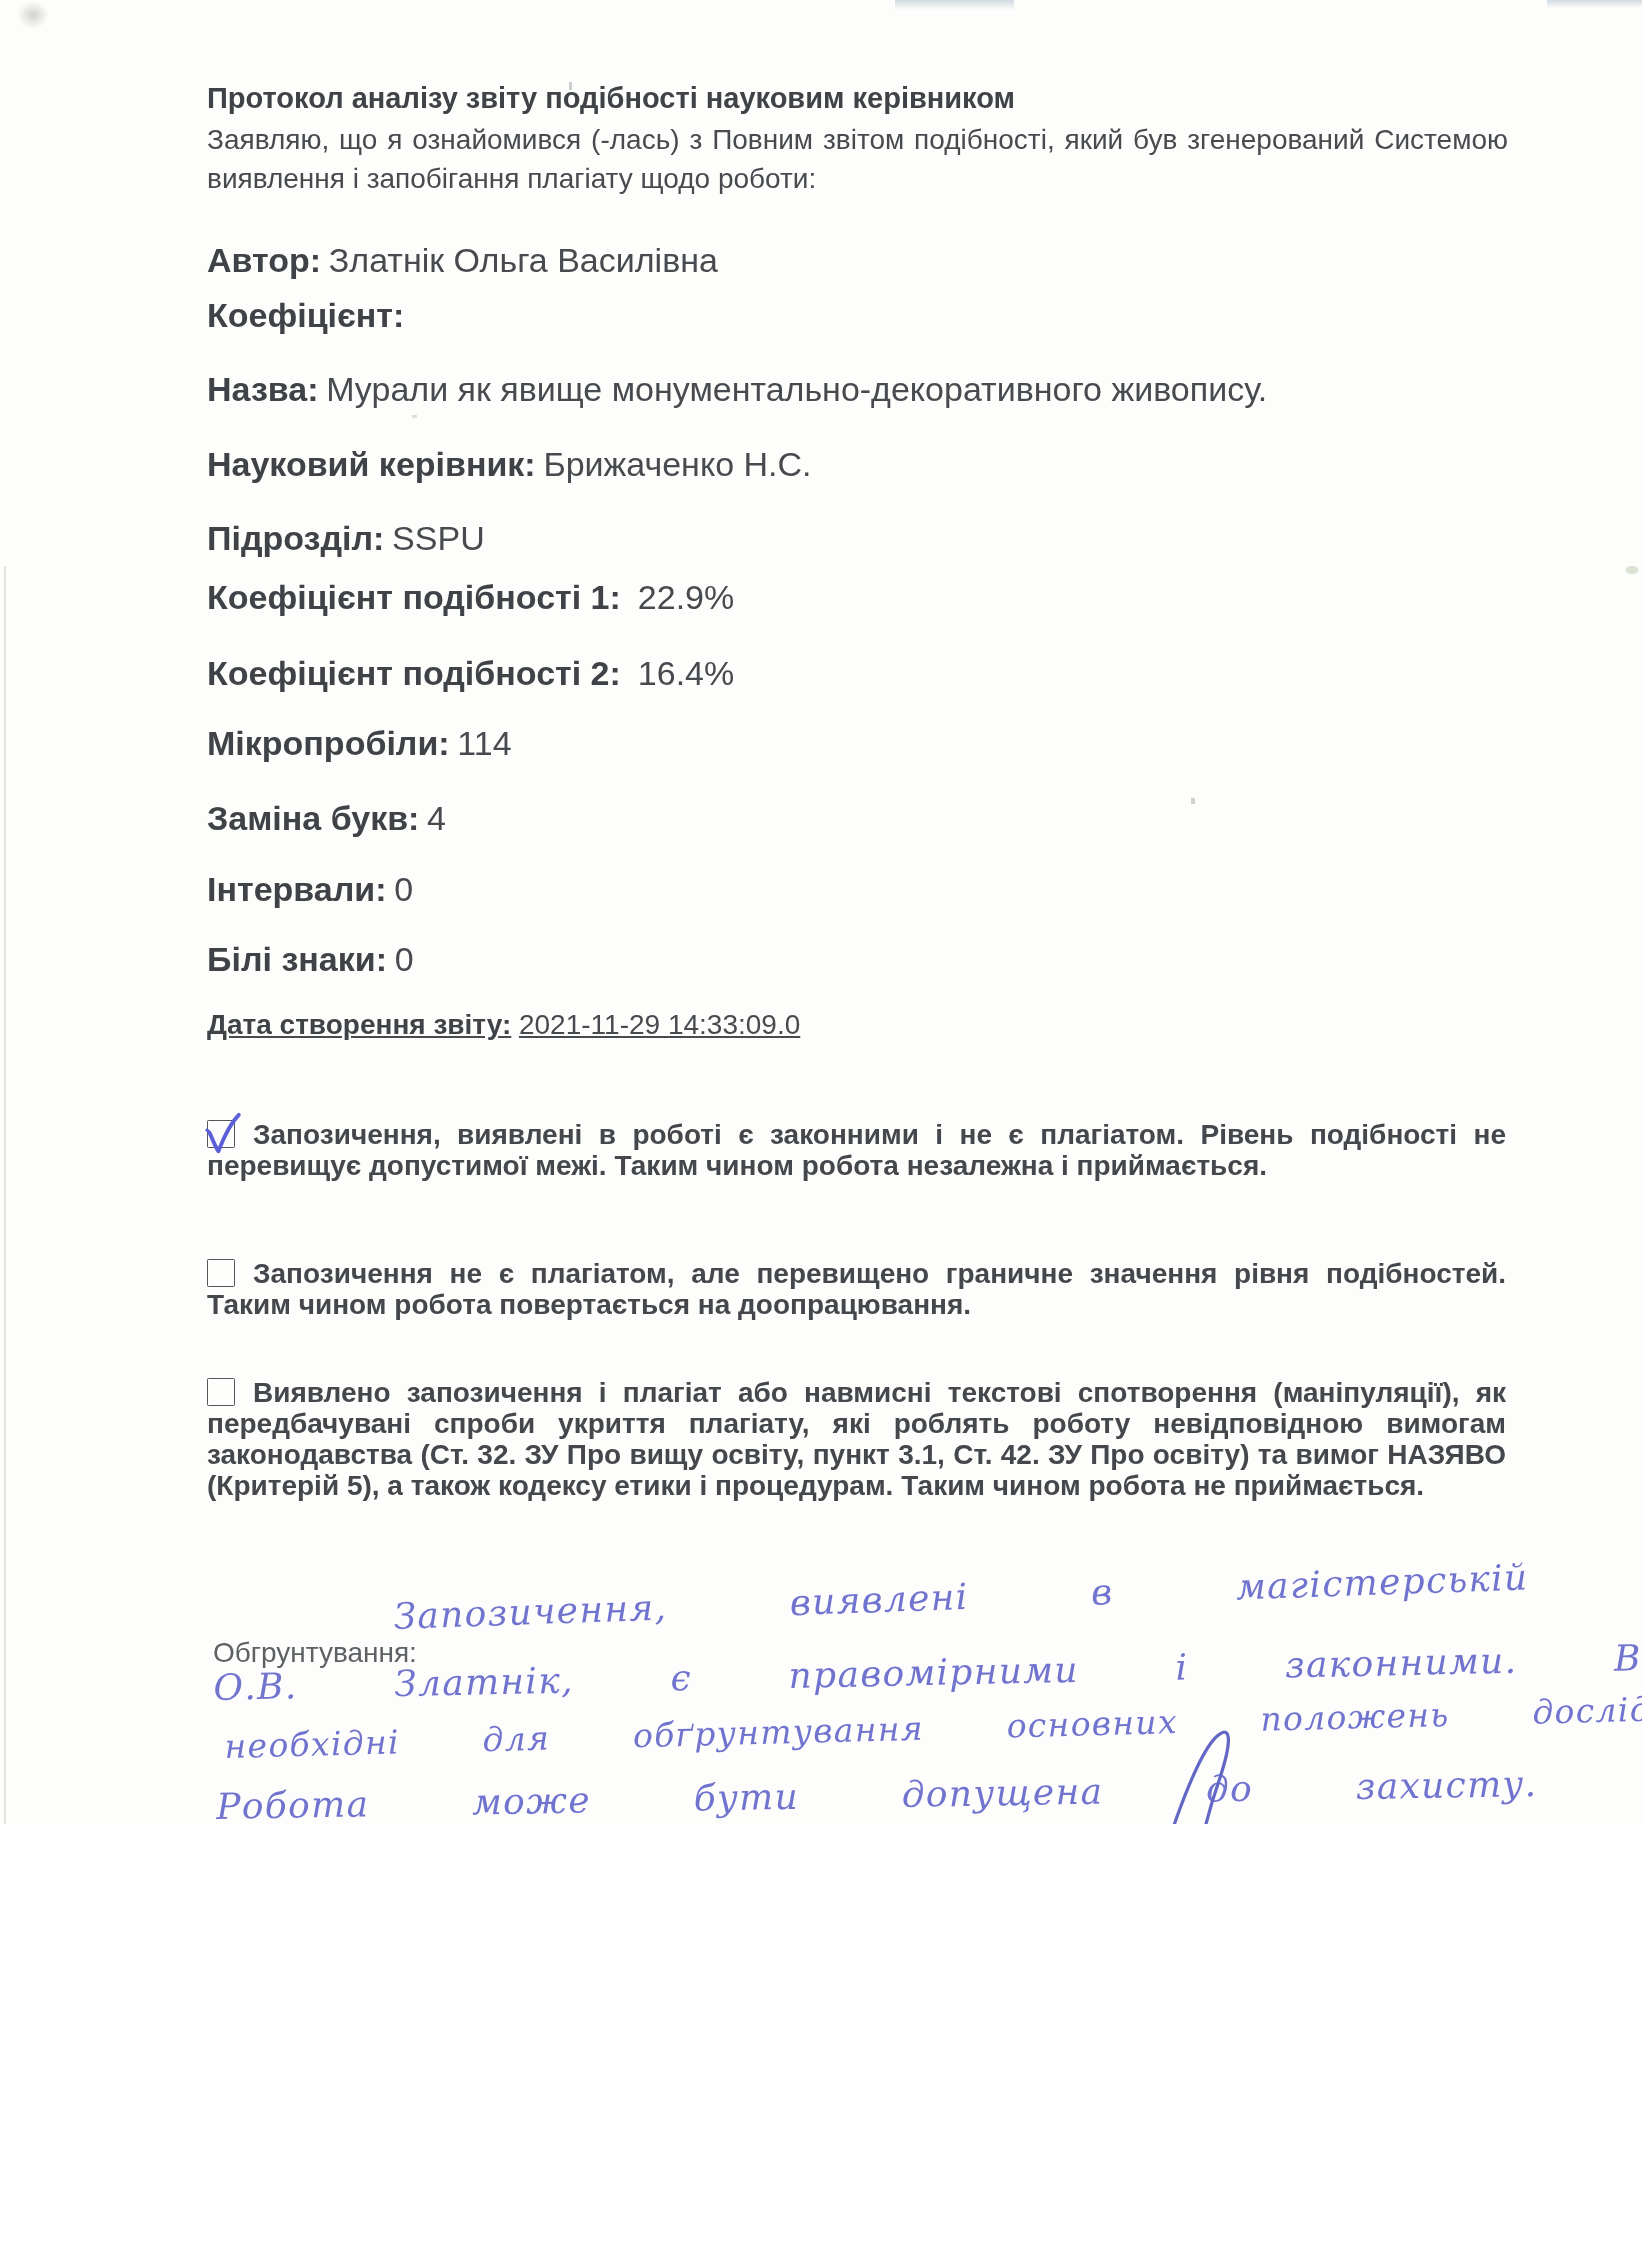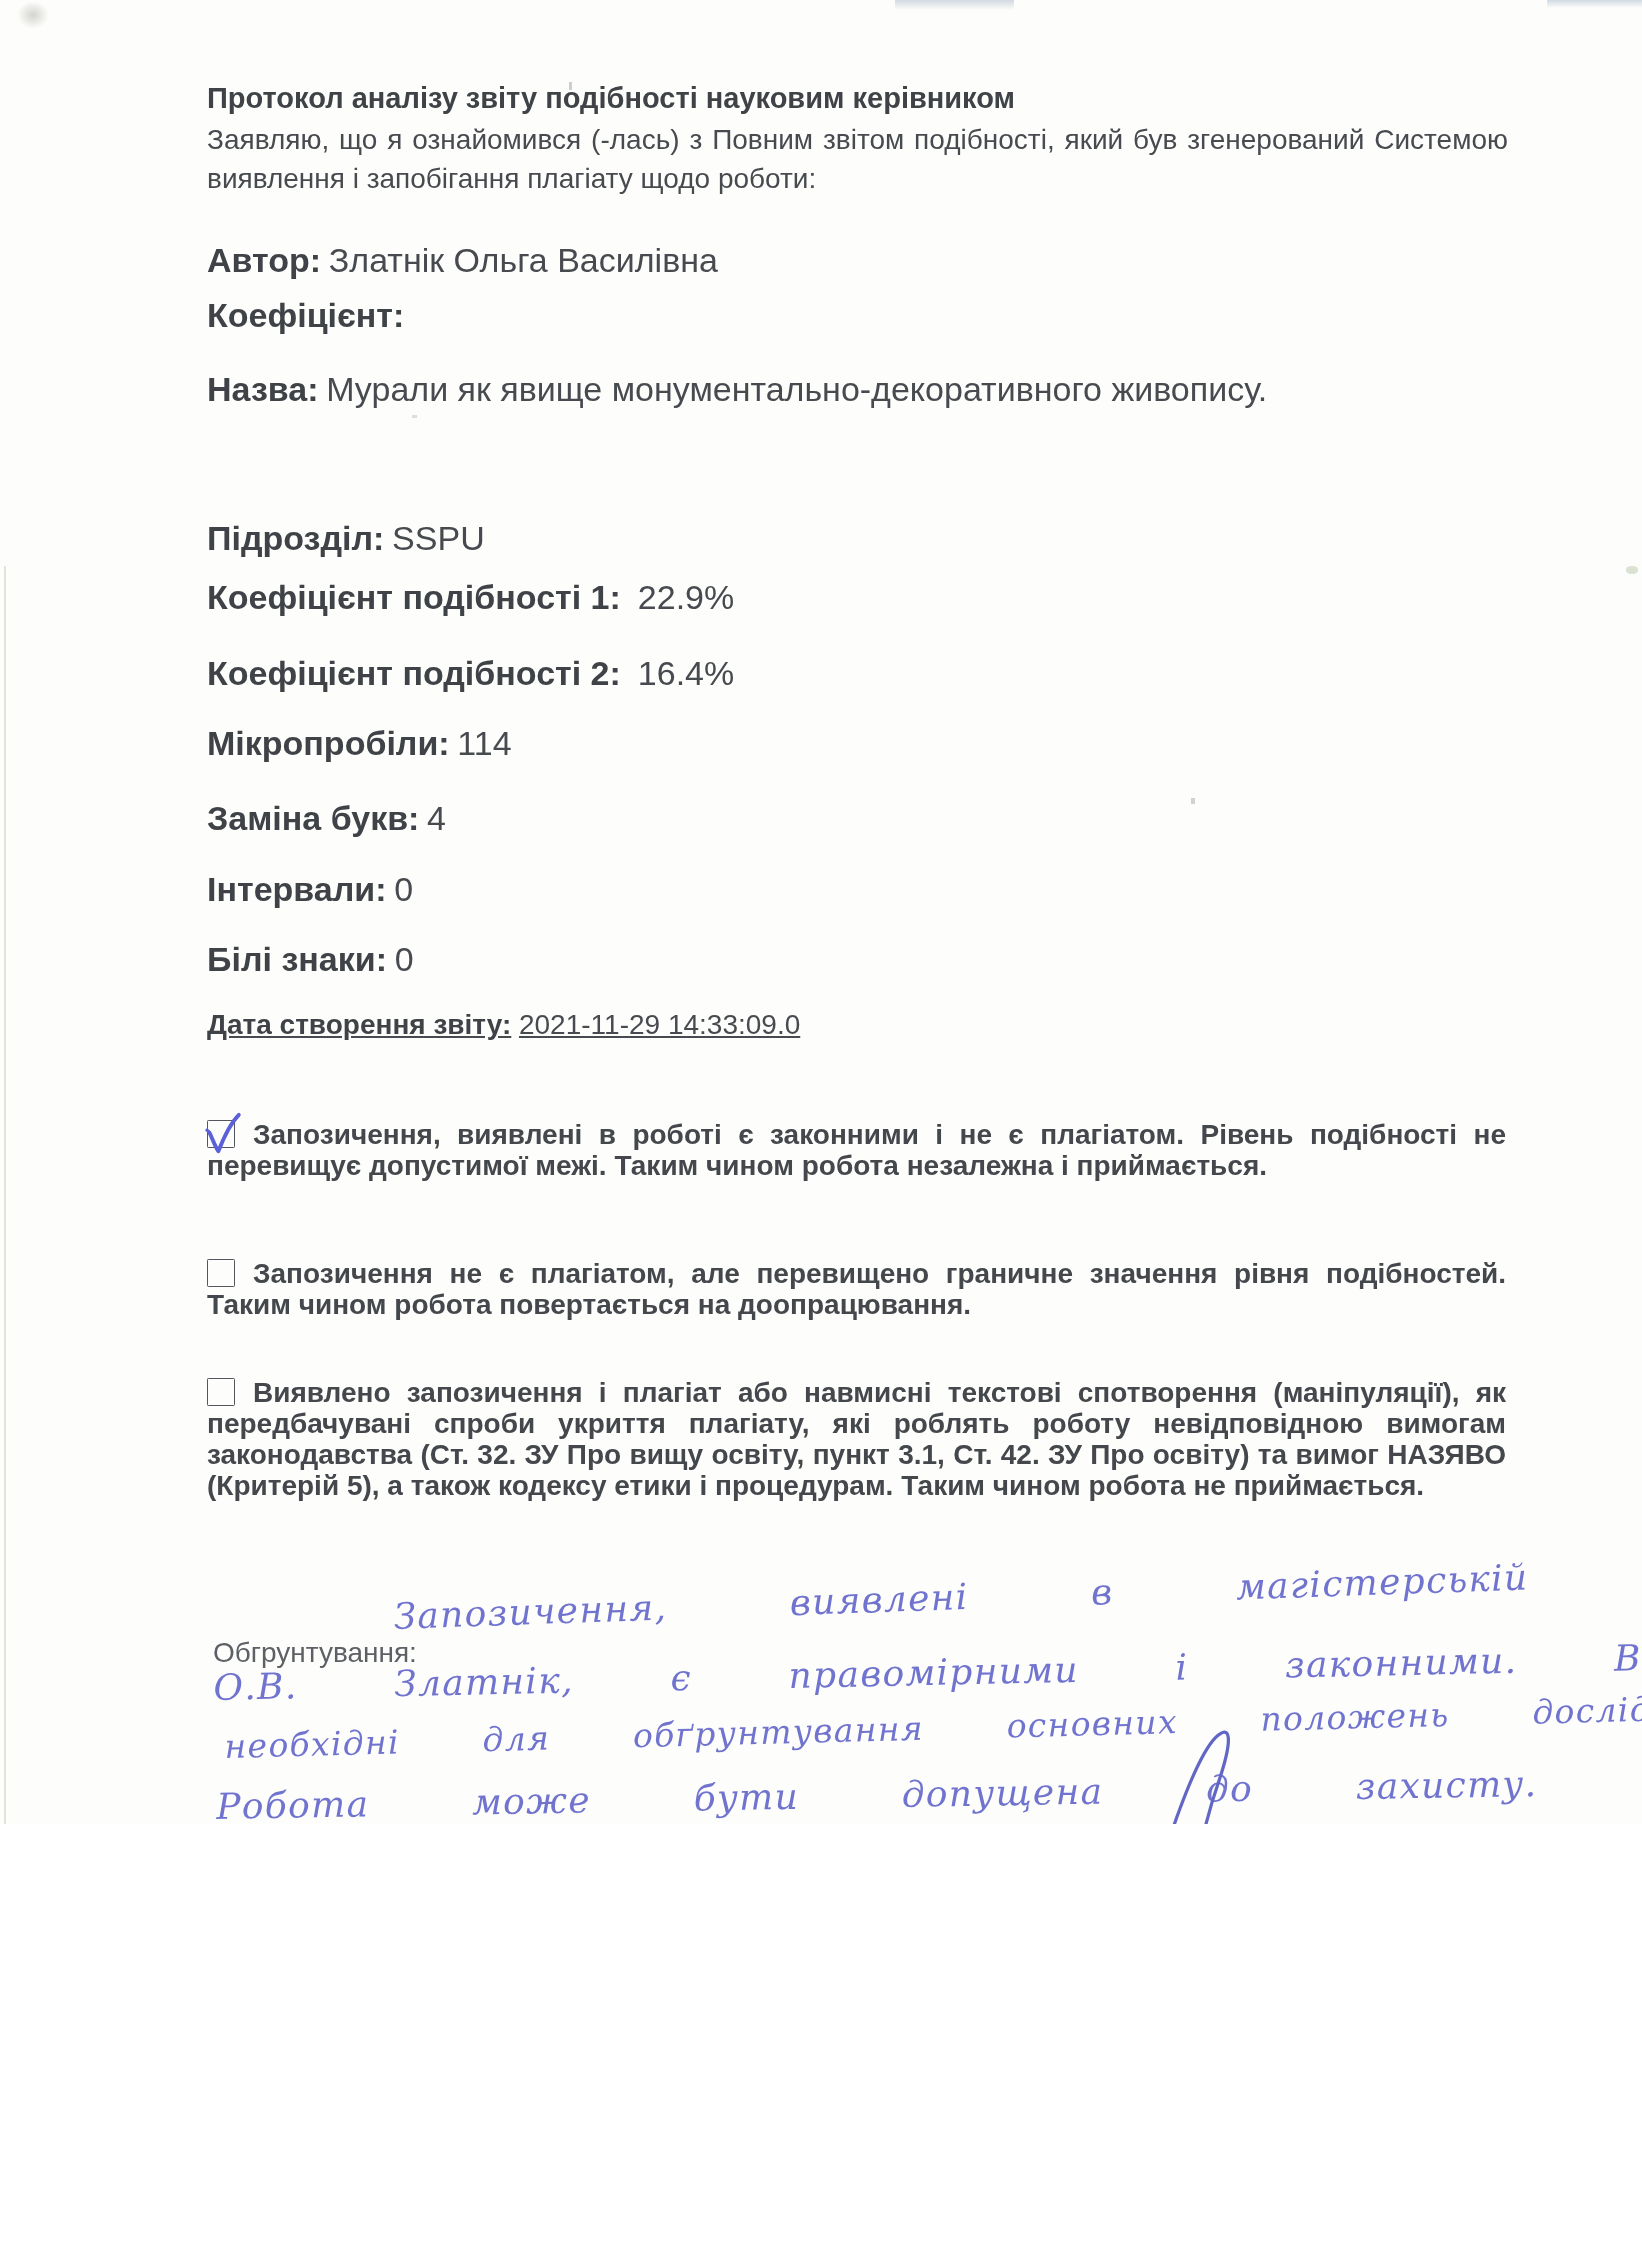--- a/index.html
+++ b/index.html
@@ -87,20 +87,23 @@
 
   <div class="row" style="top:241px">
     <span class="lbl">Автор:</span><span class="val">Златнік Ольга Василівна</span>
   </div>
   <div class="row" style="top:296px">
     <span class="lbl">Коефіцієнт:</span><span class="val"></span>
   </div>
   <div class="row" style="top:370px">
     <span class="lbl">Назва:</span><span class="val">Мурали як явище монументально-декоративного живопису.</span>
   </div>
+  <div class="row" style="top:445px">
+    <span class="lbl">Науковий керівник:</span><span class="val">Брижаченко Н.С.</span>
+  </div>
   <div class="row" style="top:519px">
     <span class="lbl">Підрозділ:</span><span class="val">SSPU</span>
   </div>
   <div class="row tight" style="top:578px">
     <span class="lbl">Коефіцієнт подібності 1:</span><span class="val">22.9%</span>
   </div>
   <div class="row tight" style="top:654px">
     <span class="lbl">Коефіцієнт подібності 2:</span><span class="val">16.4%</span>
   </div>
   <div class="row" style="top:724px">

